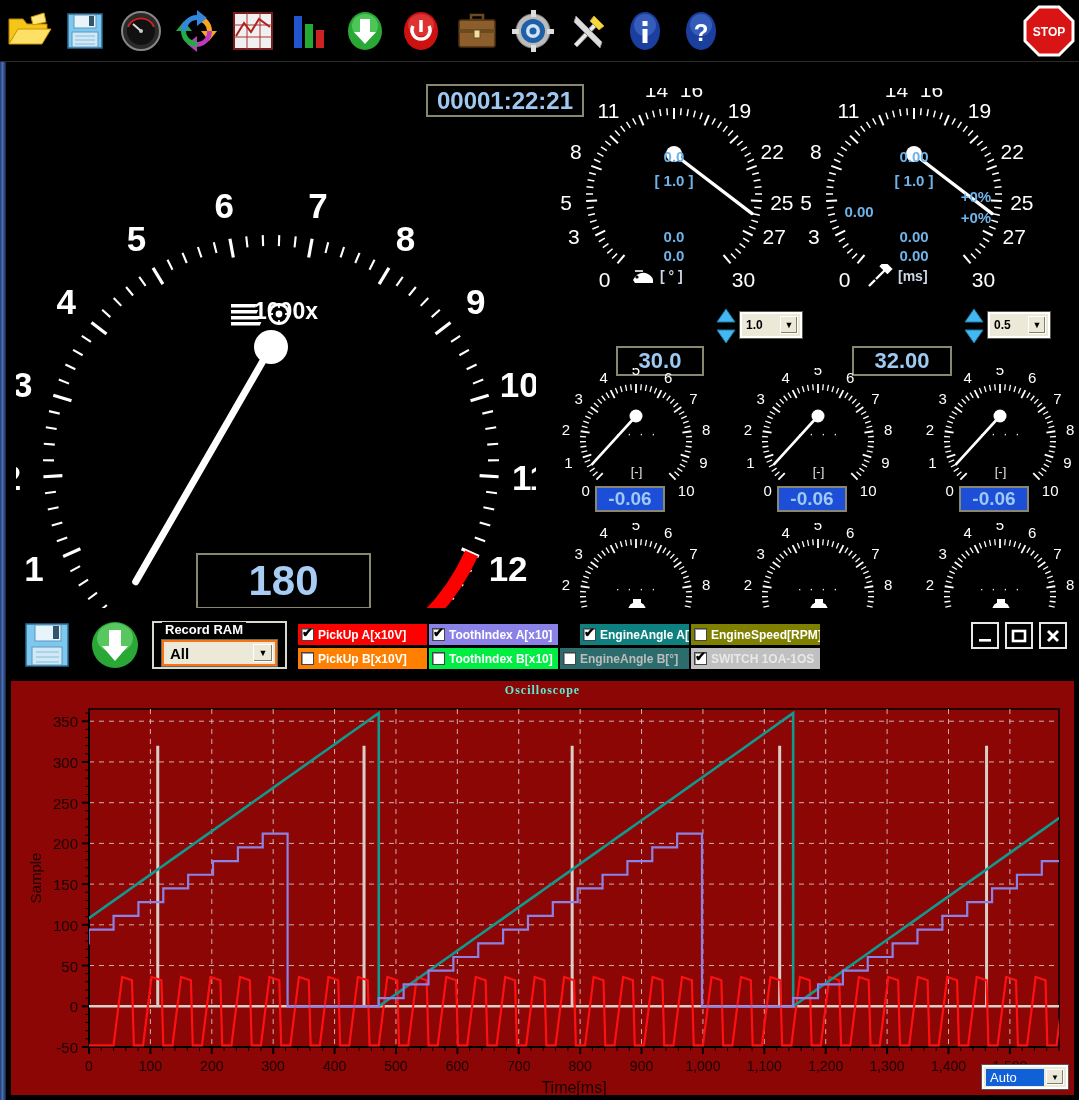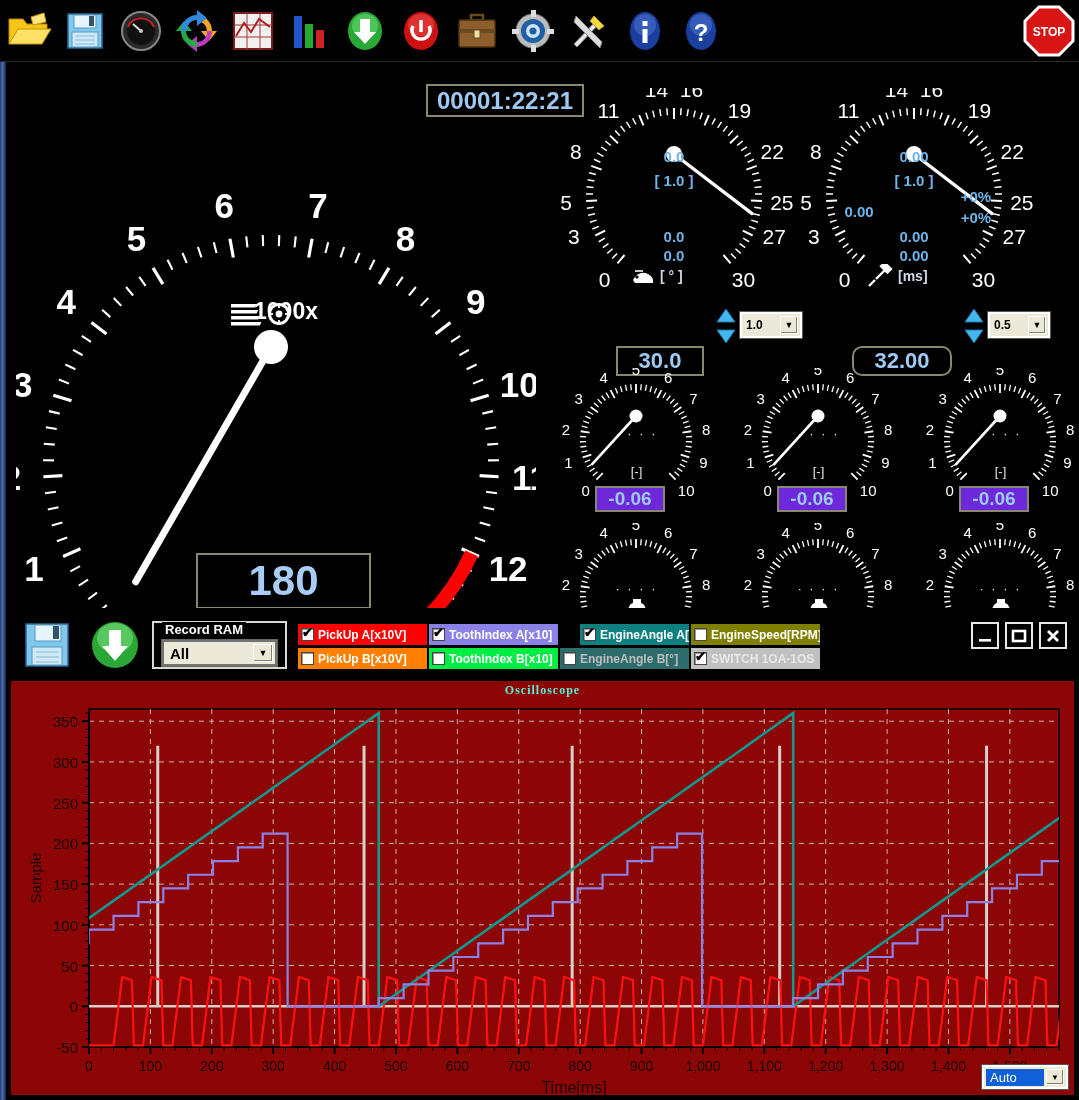--- a/index.html
+++ b/index.html
@@ -95,21 +95,21 @@
     display: flex; align-items: center; justify-content: center;
     font-size: 9px;
   }
   .unit-lbl { position:absolute; color:#cfd8e8; font-size:14px; font-weight:bold; }
 
   
   .smgauge { position: absolute; width: 175px; height: 150px; }
   .sm-readout {
     position: absolute; left: 46px; top: 118px;
     width: 70px; height: 26px;
-    border: 2px solid #8a8770; background: #6d28d9;
+    border: 2px solid #8a8770; background: #1d4ed8;
     display: flex; align-items: center; justify-content: center;
     color: #9ec9f2; font-size: 19px; font-weight: bold;
   }
   .sm-unit { position:absolute; left:0; top:96px; width:100%; text-align:center; color:#e6e6e6; font-size:13px;}
   .sm-dots { position:absolute; left:0; top:58px; width:100%; text-align:center; color:#e6e6e6; font-size:13px; letter-spacing:2px;}
 
   .smgauge2 { position: absolute; width: 175px; height: 90px; overflow: hidden; }
 
   
   #ctrlbar {
@@ -120,21 +120,21 @@
     position: absolute; left: 146px; top: 13px; width: 135px; height: 48px;
     border: 2px solid #d8d8d0;
   }
   #reclabel {
     position: absolute; left: 156px; top: 14px;
     background: #000; color: #fff; font-size: 13px; font-weight: bold;
     padding: 0 3px;
   }
   #reccombo {
     position: absolute; left: 156px; top: 32px; width: 115px; height: 26px;
-    background: #ece9d8; border: 2px solid #737373; outline: 1px solid #6a6a5a;
+    background: #ece9d8; border: 2px solid #f97316; outline: 1px solid #6a6a5a;
     display: flex; align-items: center; padding-left: 6px;
     font-size: 15px; font-weight: bold; color: #000;
   }
   #reccombo .cb-arrow {
     position: absolute; right: 2px; top: 2px; width: 20px; height: 18px;
     background: #ece9d8; border: 1px solid #fff;
     box-shadow: inset -1px -1px 0 #808070;
     display:flex; align-items:center; justify-content:center; font-size: 9px;
   }
 
@@ -646,21 +646,21 @@
       <div class="med-c-val" style="top:140px;">0.00</div>
       <div class="med-c-val" style="top:159px;">0.00</div>
       <svg style="position:absolute;left:72px;top:176px;" width="28" height="24" viewBox="0 0 28 24">
         <g stroke="#fff" stroke-width="2.4" fill="#fff">
           <line x1="22" y1="3" x2="10" y2="15"></line>
           <rect x="16" y="1" width="9" height="5" transform="rotate(45 20 3)"></rect>
           <line x1="9" y1="16" x2="3" y2="22"></line>
         </g>
       </svg>
       <div class="unit-lbl" style="left:104px; top:180px;">[ms]</div>
-      <div class="med-readout" style="left:58px; width:100px;border-radius:10px;">32.00</div>
+      <div class="med-readout" style="left:58px; width:100px;">32.00</div>
       <div class="spin" style="left:170px;">
         <svg width="20" height="36" viewBox="0 0 20 36">
           <polygon points="10,1 19,14 1,14" fill="#44b8f0" stroke="#1a7aa8"></polygon>
           <polygon points="10,35 19,22 1,22" fill="#44b8f0" stroke="#1a7aa8"></polygon>
         </svg>
       </div>
       <div class="combo" style="left:194px;">
         <span>0.5</span>
         <span class="cb-arrow">▼</span>
       </div>

